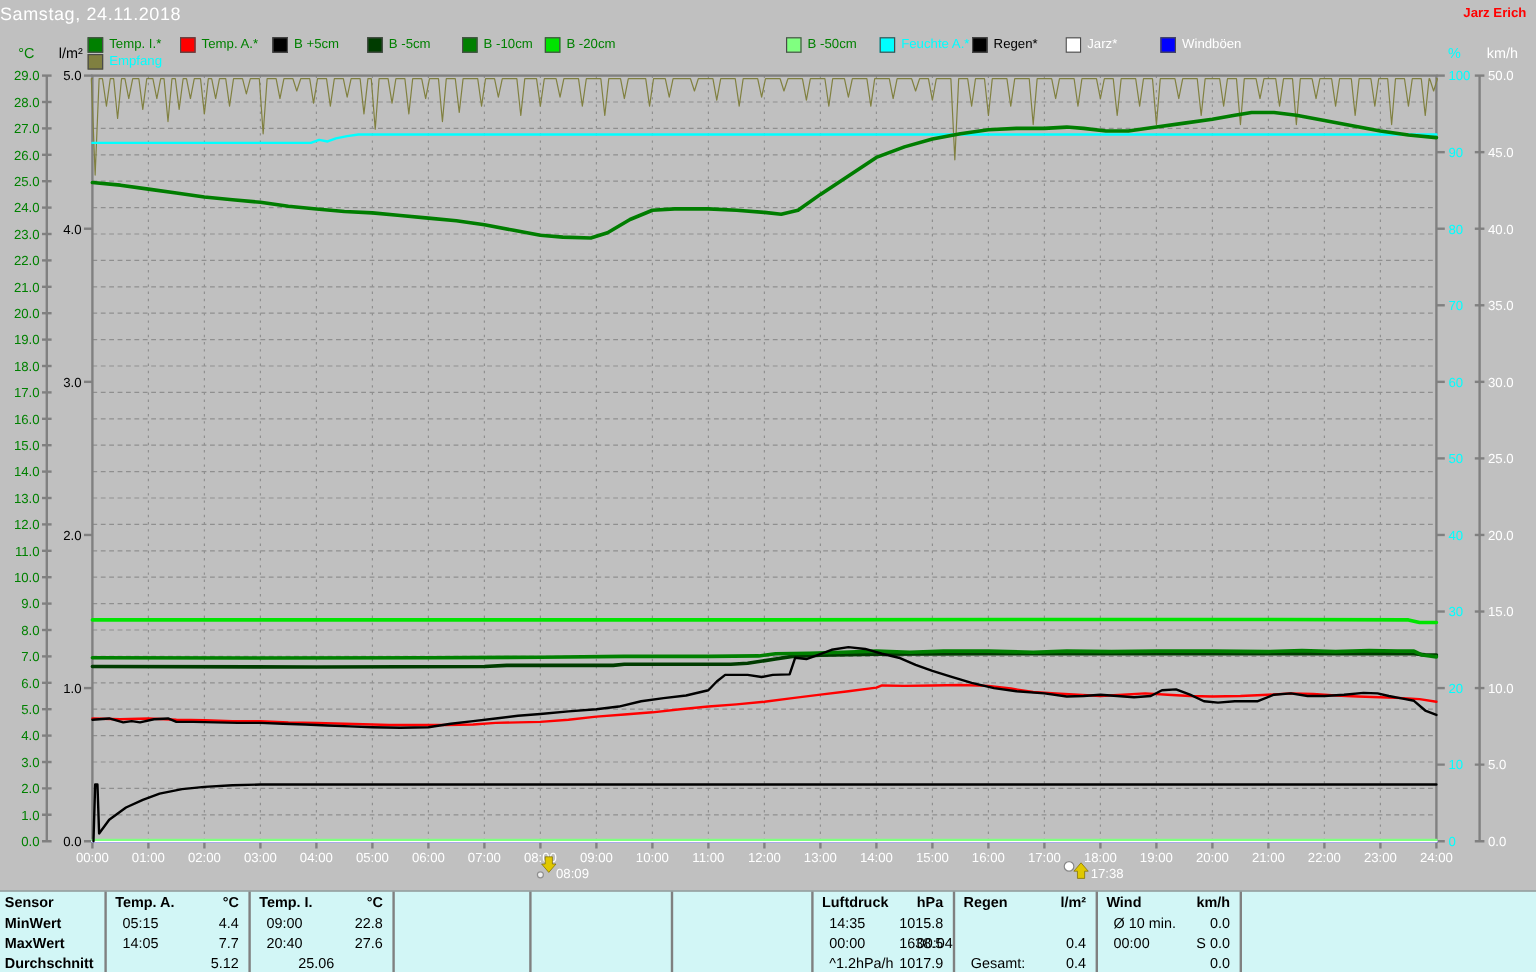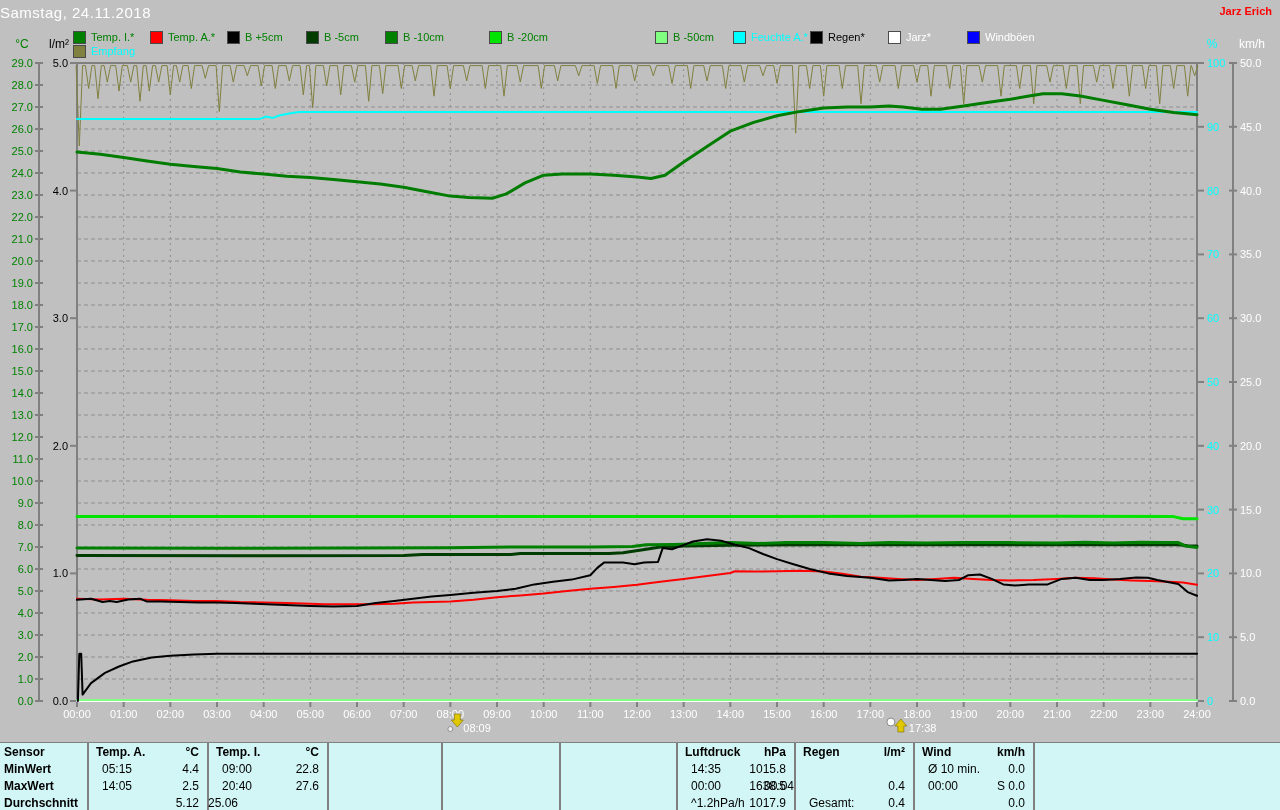--- a/index.html
+++ b/index.html
@@ -53,21 +53,21 @@
       <span class="legend-label" style="color: rgb(0, 128, 0);">B +5cm</span>
     </div>
     <div class="legend-item" style="left: 306px; top: 31px;">
       <span class="legend-swatch" style="background: rgb(0, 60, 0);"></span>
       <span class="legend-label" style="color: rgb(0, 128, 0);">B -5cm</span>
     </div>
     <div class="legend-item" style="left: 385px; top: 31px;">
       <span class="legend-swatch" style="background: rgb(0, 128, 0);"></span>
       <span class="legend-label" style="color: rgb(0, 128, 0);">B -10cm</span>
     </div>
-    <div class="legend-item" style="left: 489px; top: 31px;">
+    <div class="legend-item" style="left: 454px; top: 31px;">
       <span class="legend-swatch" style="background: rgb(0, 228, 0);"></span>
       <span class="legend-label" style="color: rgb(0, 128, 0);">B -20cm</span>
     </div>
     <div class="legend-item" style="left: 655px; top: 31px;">
       <span class="legend-swatch" style="background: rgb(128, 255, 128);"></span>
       <span class="legend-label" style="color: rgb(0, 128, 0);">B -50cm</span>
     </div>
     <div class="legend-item" style="left: 733px; top: 31px;">
       <span class="legend-swatch" style="background: rgb(0, 255, 255);"></span>
       <span class="legend-label" style="color: rgb(0, 255, 255);">Feuchte A.*</span>
@@ -363,29 +363,29 @@
     <div class="tsep" style="left: 1033px;"></div>
     <div class="tcell" style="left: 4px; top: 2px;">Sensor</div>
     <div class="tcell" style="left: 4px; top: 19px;">MinWert</div>
     <div class="tcell" style="left: 4px; top: 36px;">MaxWert</div>
     <div class="tcell" style="left: 4px; top: 53px;">Durchschnitt</div>
     <div class="tcell" style="left: 96px; top: 2px;">Temp. A.</div>
     <div class="tcell" style="left: 88px; top: 2px; width: 111px; text-align: right;">°C</div>
     <div class="tcell" style="left: 102px; top: 19px; font-weight: normal;">05:15</div>
     <div class="tcell" style="left: 88px; top: 19px; width: 111px; text-align: right; font-weight: normal;">4.4</div>
     <div class="tcell" style="left: 102px; top: 36px; font-weight: normal;">14:05</div>
-    <div class="tcell" style="left: 88px; top: 36px; width: 111px; text-align: right; font-weight: normal;">2.5</div>
+    <div class="tcell" style="left: 88px; top: 36px; width: 111px; text-align: right; font-weight: normal;">7.7</div>
     <div class="tcell" style="left: 88px; top: 53px; width: 111px; text-align: right; font-weight: normal;">5.12</div>
     <div class="tcell" style="left: 216px; top: 2px;">Temp. I.</div>
     <div class="tcell" style="left: 208px; top: 2px; width: 111px; text-align: right;">°C</div>
     <div class="tcell" style="left: 222px; top: 19px; font-weight: normal;">09:00</div>
     <div class="tcell" style="left: 208px; top: 19px; width: 111px; text-align: right; font-weight: normal;">22.8</div>
     <div class="tcell" style="left: 222px; top: 36px; font-weight: normal;">20:40</div>
     <div class="tcell" style="left: 208px; top: 36px; width: 111px; text-align: right; font-weight: normal;">27.6</div>
-    <div class="tcell" style="left: 208px; top: 53px; width: 111px; text-align: left; font-weight: normal;">25.06</div>
+    <div class="tcell" style="left: 208px; top: 53px; width: 111px; text-align: center; font-weight: normal;">25.06</div>
     <div class="tcell" style="left: 685px; top: 2px;">Luftdruck</div>
     <div class="tcell" style="left: 677px; top: 2px; width: 109px; text-align: right;">hPa</div>
     <div class="tcell" style="left: 691px; top: 19px; font-weight: normal;">14:35</div>
     <div class="tcell" style="left: 677px; top: 19px; width: 109px; text-align: right; font-weight: normal;">1015.8</div>
     <div class="tcell" style="left: 691px; top: 36px; font-weight: normal;">00:00</div>
     <div class="tcell" style="left: 677px; top: 36px; width: 109px; text-align: right; font-weight: normal;">1638.5</div>
     <div class="tcell" style="left: 691px; top: 53px; font-weight: normal;">^1.2hPa/h</div>
     <div class="tcell" style="left: 677px; top: 53px; width: 109px; text-align: right; font-weight: normal;">1017.9</div>
     <div class="tcell" style="left: 803px; top: 2px;">Regen</div>
     <div class="tcell" style="left: 795px; top: 2px; width: 110px; text-align: right;">l/m²</div>

